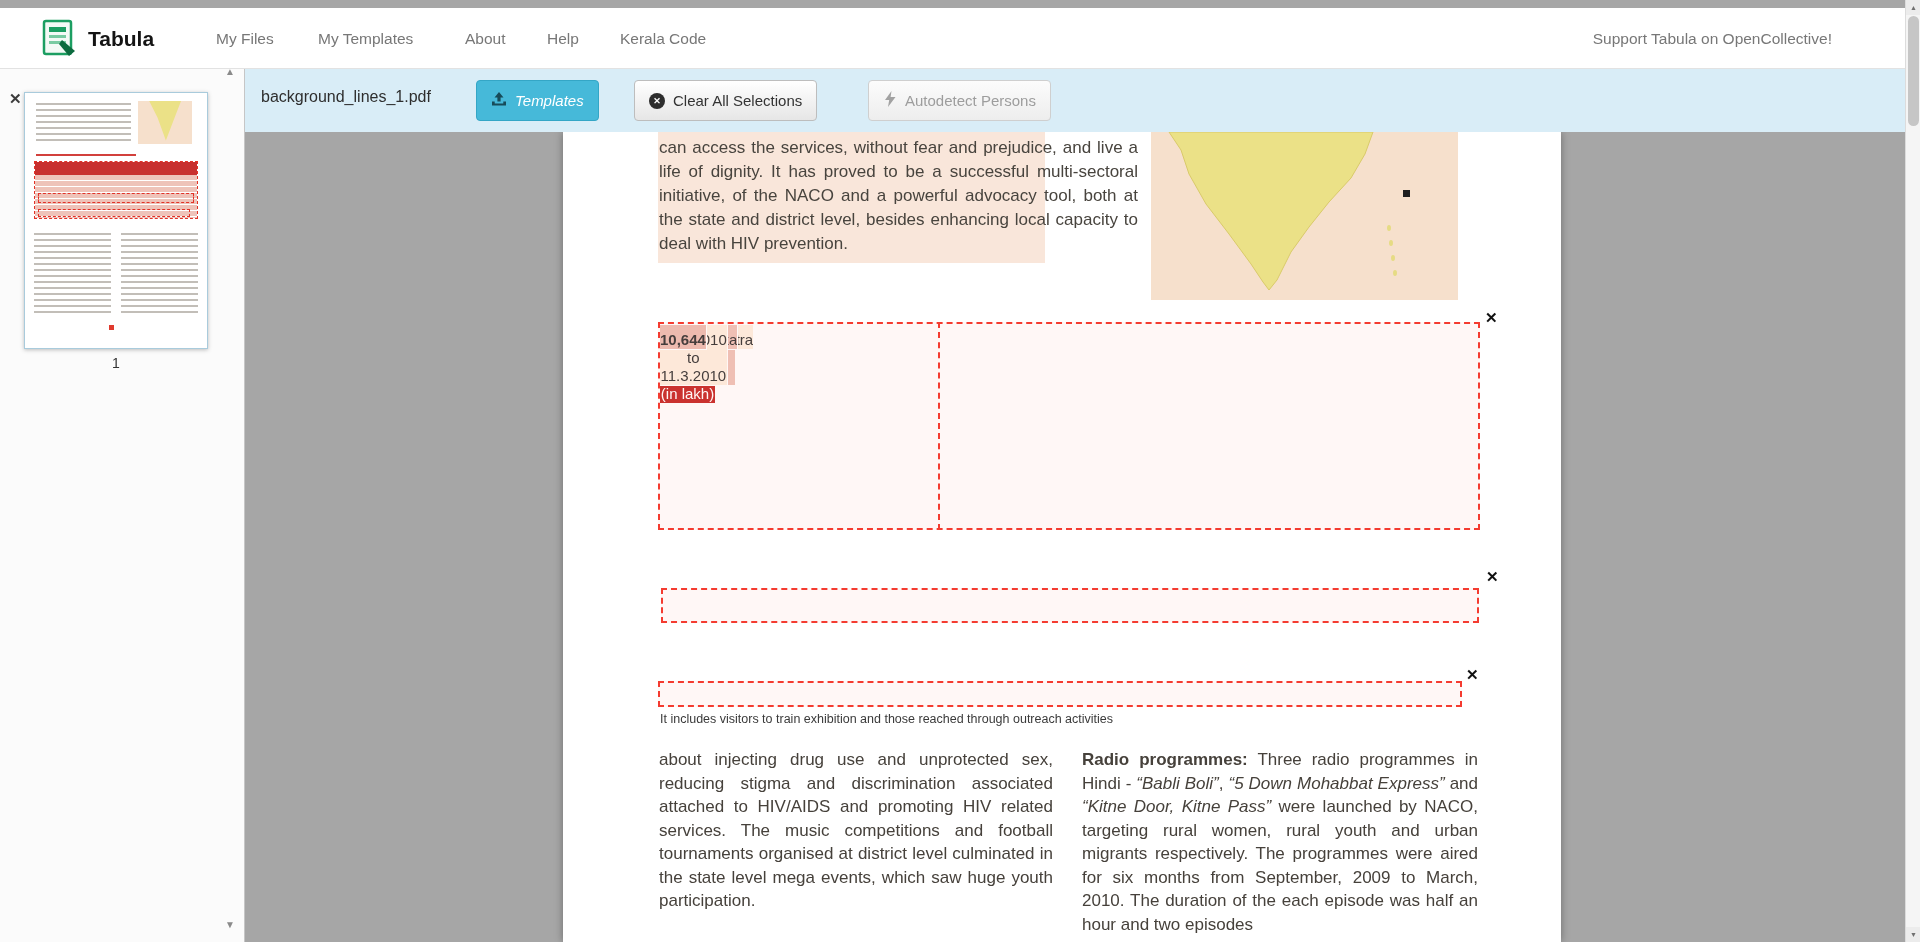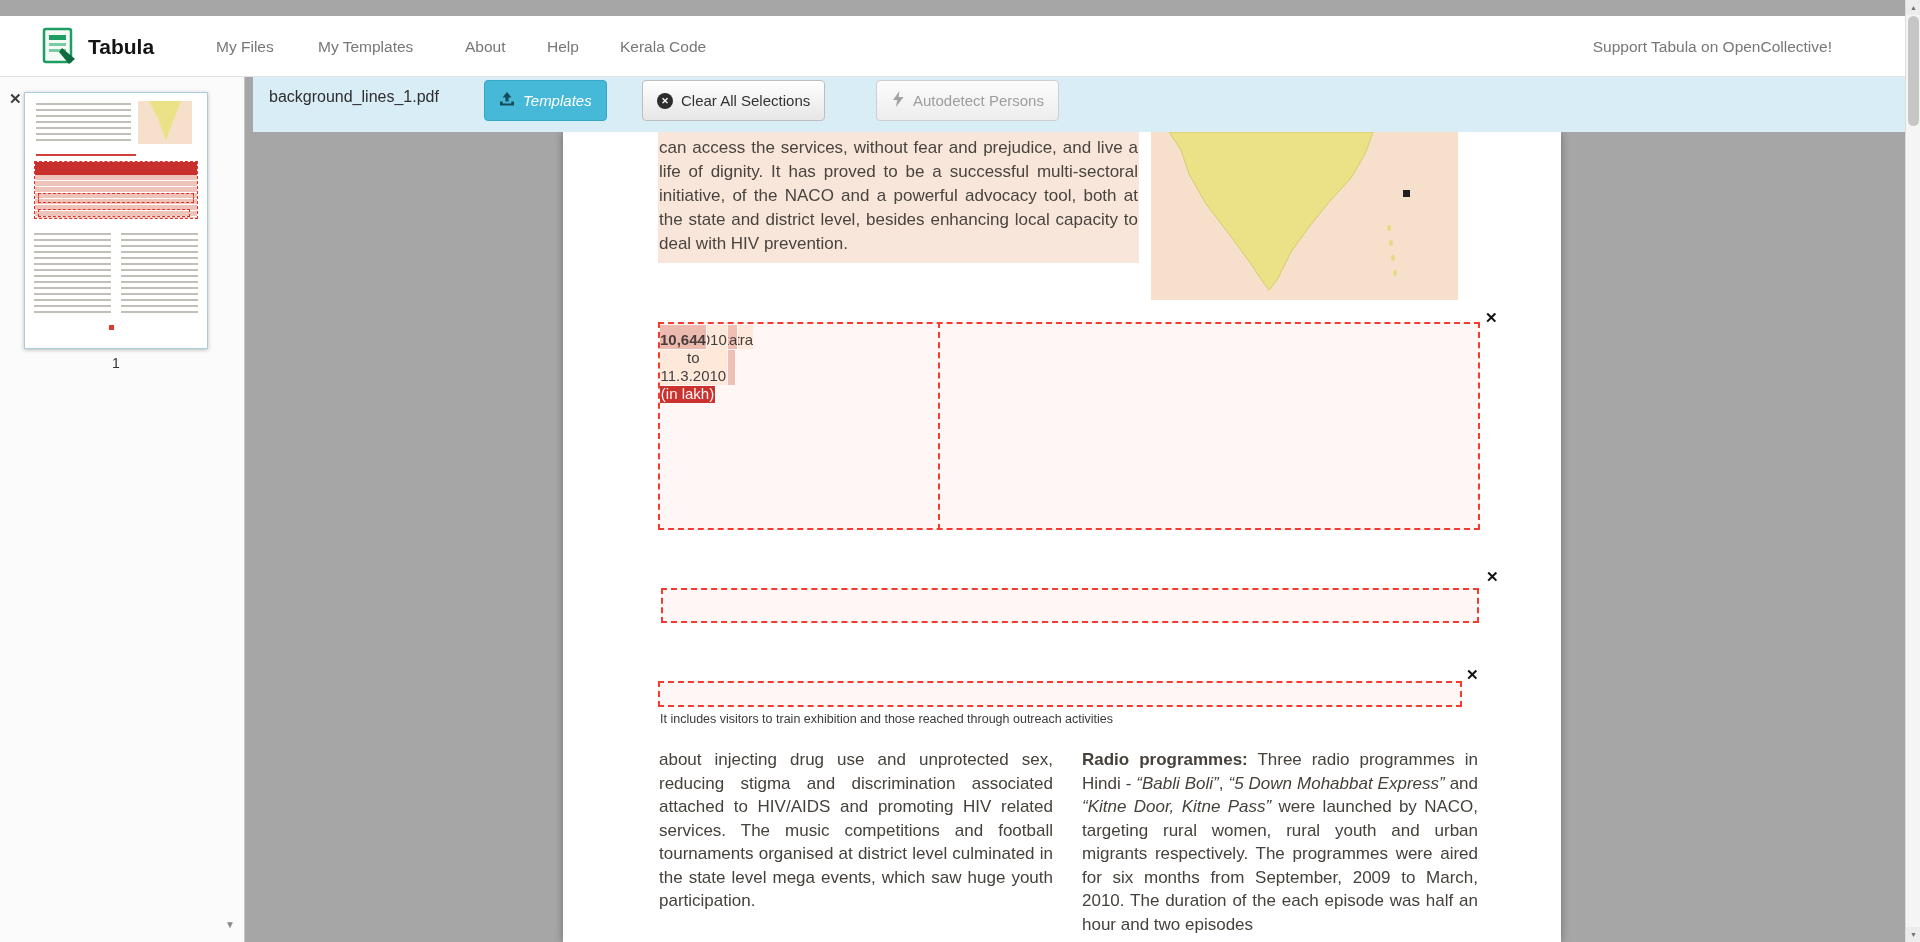--- a/index.html
+++ b/index.html
@@ -1,31 +1,31 @@
 <!DOCTYPE html>
 <html><head>
 <meta charset="utf-8">
 <style>
   * { margin:0; padding:0; box-sizing:border-box; }
   html,body { width:1920px; height:942px; overflow:hidden; background:#a6a6a6;
               font-family:"Liberation Sans", sans-serif; }
 
   
-  .navbar { position:absolute; left:0; top:16px; width:1920px; height:61px;
+  .navbar { position:absolute; left:0; top:8px; width:1920px; height:61px;
             background:#ffffff; border-bottom:1px solid #e2e2e2; z-index:40; }
   .brand-logo { position:absolute; left:40px; top:11px; width:38px; height:38px; }
   .brand-text { position:absolute; left:88px; top:0; height:61px; line-height:61px;
                 font-size:21px; font-weight:bold; color:#141414; }
   .nav-link { position:absolute; top:0; height:61px; line-height:61px;
               font-size:15.5px; color:#777; cursor:pointer; white-space:nowrap;margin-left:24px; }
   .nav-link-right { right:88px; }
 
   
   .toolbar { position:absolute; left:245px; top:61px; width:1660px; height:71px;
-             background:#d9edf7; z-index:20;margin-left:8px; }
+             background:#d9edf7; z-index:20; }
   .filename { position:absolute; left:16px; top:27px; font-size:16px; color:#2e2e2e; }
   .btn { position:absolute; top:19px; height:41px; border-radius:4px; font-size:15px;
          display:flex; align-items:center; gap:8px; padding:0 14px; cursor:pointer;
          border:1px solid transparent; white-space:nowrap; }
   .btn-info    { left:231px; background:#46b9d9; border-color:#34a6c6; color:#fff;font-style:italic; }
   .btn-default { left:389px; background:linear-gradient(#ffffff,#e6e6e6);
                  border-color:#bdbdbd; color:#333; }
   .btn-disabled{ left:623px; background:linear-gradient(#fcfcfc,#ededed);
                  border-color:#cfcfcf; color:#9d9d9d; cursor:default; }
   .btn-success { left:1300px; background:#47a447; border-color:#3b8c3b; color:#fff; }
@@ -59,21 +59,21 @@
                  font-size:14px; color:#333; }
   .side-arrow { position:absolute; left:225px; font-size:10px; color:#8a8a8a; cursor:pointer; }
 
   
   .main { position:absolute; left:245px; top:132px; width:1660px; height:810px;
           background:#a6a6a6; overflow:hidden; z-index:10; }
   .pdf-page { position:absolute; left:318px; top:0; width:998px; height:810px;
               background:#ffffff; box-shadow:0 0 8px rgba(0,0,0,.35); }
   .pdf-page * { position:absolute; }
 
-  .para-block { left:95px; top:0; width:481px; height:131px; background:#f9e6da; }
+  .para-block { left:95px; top:0; width:387px; height:131px; background:#f9e6da; }
   .para-text { left:1px; top:4px; width:479px; font-size:17px; line-height:24px;
                text-align:justify; color:#48443e; }
   .map-panel { left:588px; top:0; width:307px; height:168px; background:#f6e0cc; }
   .legend-sq { left:252px; top:58px; width:7px; height:7px; background:#1e1e1e; }
 
   .table-title { left:95px; top:168px; font-size:17px; color:#e73037; white-space:nowrap; }
 
   .pdf-table { left:96px; top:192px; width:820px; border-collapse:collapse; table-layout:fixed; }
   .pdf-table th, .pdf-table td { border:1px solid #ffffff; vertical-align:top;
                font-size:15px; line-height:18px; padding-top:6px; text-align:center;

